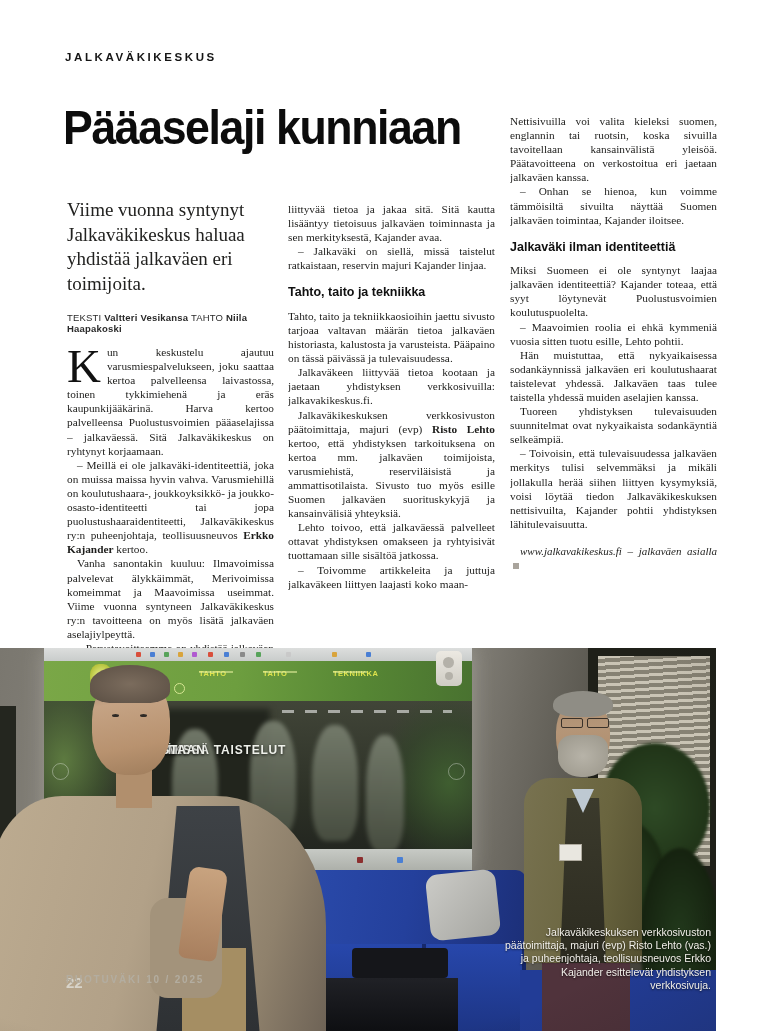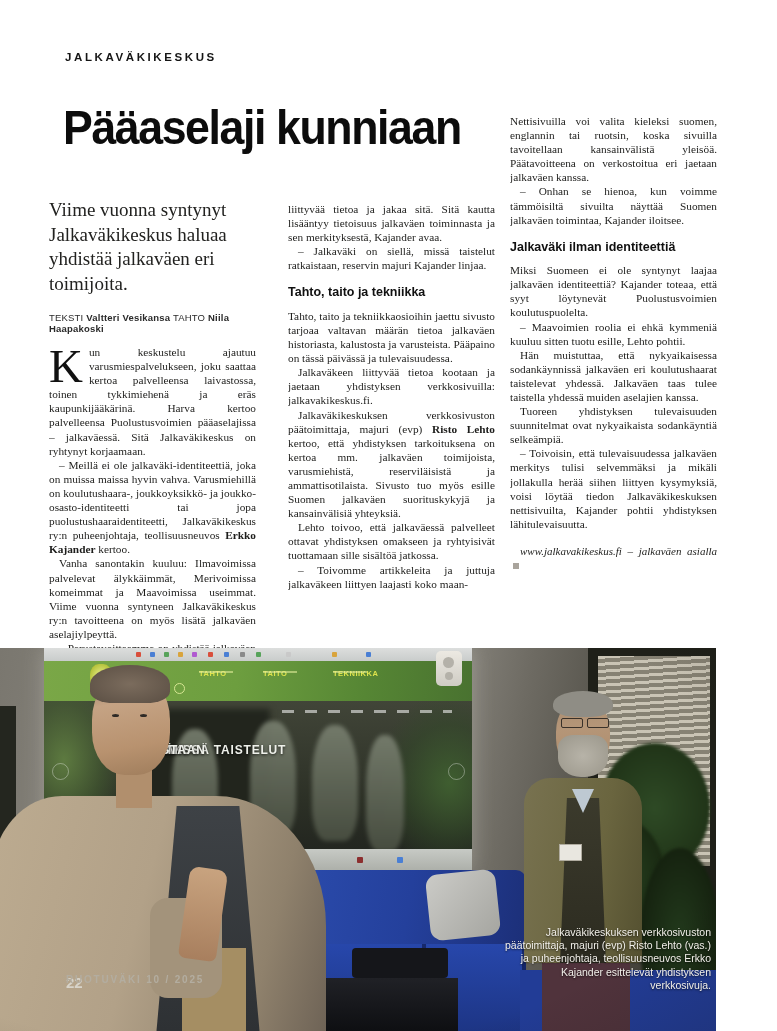--- a/index.html
+++ b/index.html
@@ -5,21 +5,21 @@
   html,body{margin:0;padding:0;background:#e9e9e9;}
   .page{position:relative;width:777px;height:1031px;background:#ffffff;overflow:hidden;
         font-family:"Liberation Serif",serif;color:#1d1d1b;margin:0 auto;}
   
   .kicker{position:absolute;left:65px;top:51px;font:700 11.5px "Liberation Sans",sans-serif;
           letter-spacing:2.6px;color:#151515;}
   .title{position:absolute;left:63px;top:104px;margin:0;font:800 48px/1 "Liberation Sans",sans-serif;
          letter-spacing:-1.5px;transform:scaleX(.93);transform-origin:left top;color:#0c0c0c;}
   
   .col{position:absolute;width:207px;overflow:hidden;}
-  #col1{left:49px;top:198px;height:452px;}
+  #col1{left:67px;top:198px;height:452px;}
   #col2{left:288px;top:202px;height:448px;}
   #col3{left:510px;top:114px;height:536px;}
   .lede{margin:0 0 16px;font:400 19px/24.5px "Liberation Serif",serif;color:#222220;}
   .byline{margin:0 0 11px;font:400 9.5px "Liberation Sans",sans-serif;color:#2a2a2a;letter-spacing:.2px;}
   .byline b{font-weight:700;}
   .bp{margin:0;font:400 11.3px/14.1px "Liberation Serif",serif;text-align:justify;color:#1d1d1b;}
   .bp + .bp{text-indent:10px;}
   .subhead{margin:13px 0 9px;font:700 12.5px/1.15 "Liberation Sans",sans-serif;color:#101010;}
   .dropcap{float:left;font:400 47px/37px "Liberation Serif",serif;padding:3px 6px 0 0;color:#111;}
   .tagline{margin-top:13px;font-size:11px;}
@@ -155,21 +155,21 @@
         <p class="bp">– Toivomme artikkeleita ja juttuja jalkaväkeen liittyen laajasti koko maan-</p>
       </div>
   </div>
 
   <div class="col" id="col3">
     <div>
         <p class="bp">Nettisivuilla voi valita kieleksi suomen, englannin tai ruotsin, koska sivuilla tavoitellaan kansainvälistä yleisöä. Päätavoitteena on verkostoitua eri jaetaan jalkaväen kanssa.</p>
         <p class="bp">– Onhan se hienoa, kun voimme tämmöisiltä sivuilta näyttää Suomen jalkaväen toimintaa, Kajander iloitsee.</p>
         <h3 class="subhead">Jalkaväki ilman identiteettiä</h3>
         <p class="bp">Miksi Suomeen ei ole syntynyt laajaa jalkaväen identiteettiä? Kajander toteaa, että syyt löytynevät Puolustusvoimien koulutuspuolelta.</p>
-        <p class="bp">– Maavoimien roolia ei ehkä kymmeniä kuuluu sitten tuotu esille, Lehto pohtii.</p>
+        <p class="bp">– Maavoimien roolia ei ehkä kymmeniä vuosia sitten tuotu esille, Lehto pohtii.</p>
         <p class="bp">Hän muistuttaa, että nykyaikaisessa sodankäynnissä jalkaväen eri koulutushaarat taistelevat yhdessä. Jalkaväen taas tulee taistella yhdessä muiden aselajien kanssa.</p>
         <p class="bp">Tuoreen yhdistyksen tulevaisuuden suunnitelmat ovat nykyaikaista sodankäyntiä selkeämpiä.</p>
         <p class="bp">– Toivoisin, että tulevaisuudessa jalkaväen merkitys tulisi selvemmäksi ja mikäli jollakulla herää siihen liittyen kysymyksiä, voisi löytää tiedon Jalkaväkikeskuksen nettisivuilta, Kajander pohtii yhdistyksen lähitulevaisuutta.</p>
         <p class="bp tagline"><i>www.jalkavakikeskus.fi – jalkaväen asialla</i><span class="endmark"></span></p>
       </div>
   </div>
 
   <figure id="photo">
     <div class="wall-sliver"></div>
 

